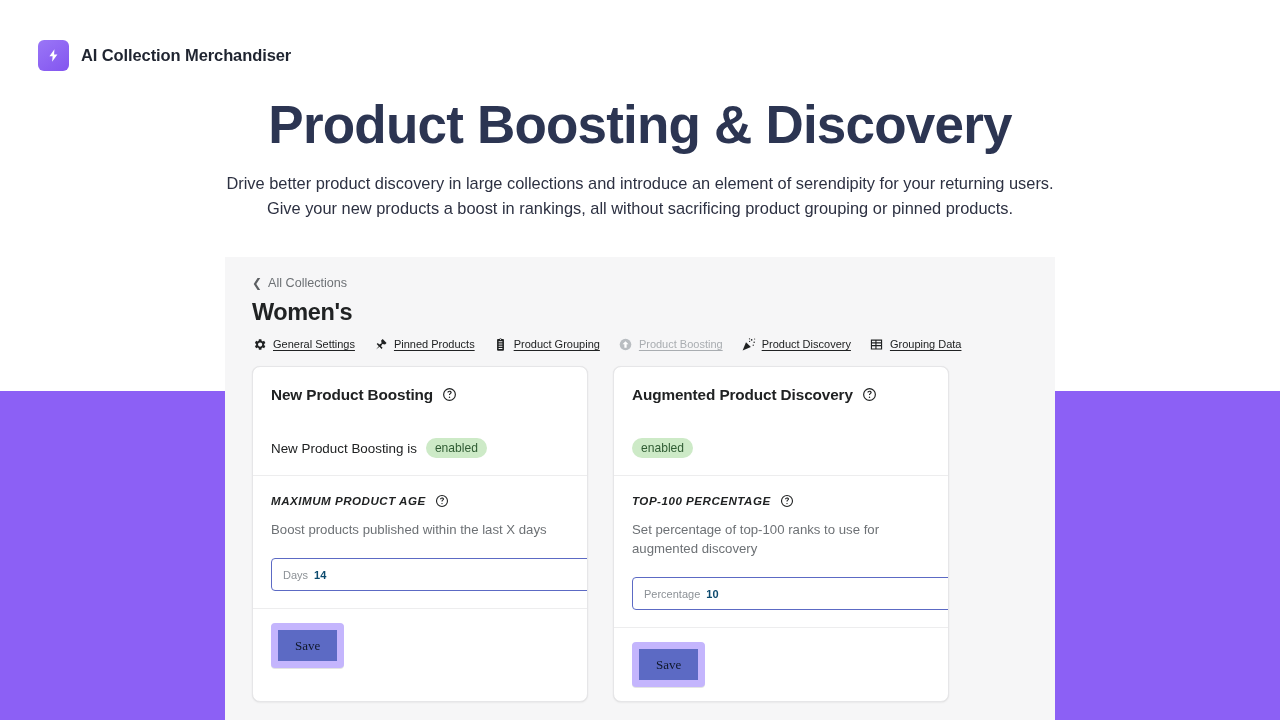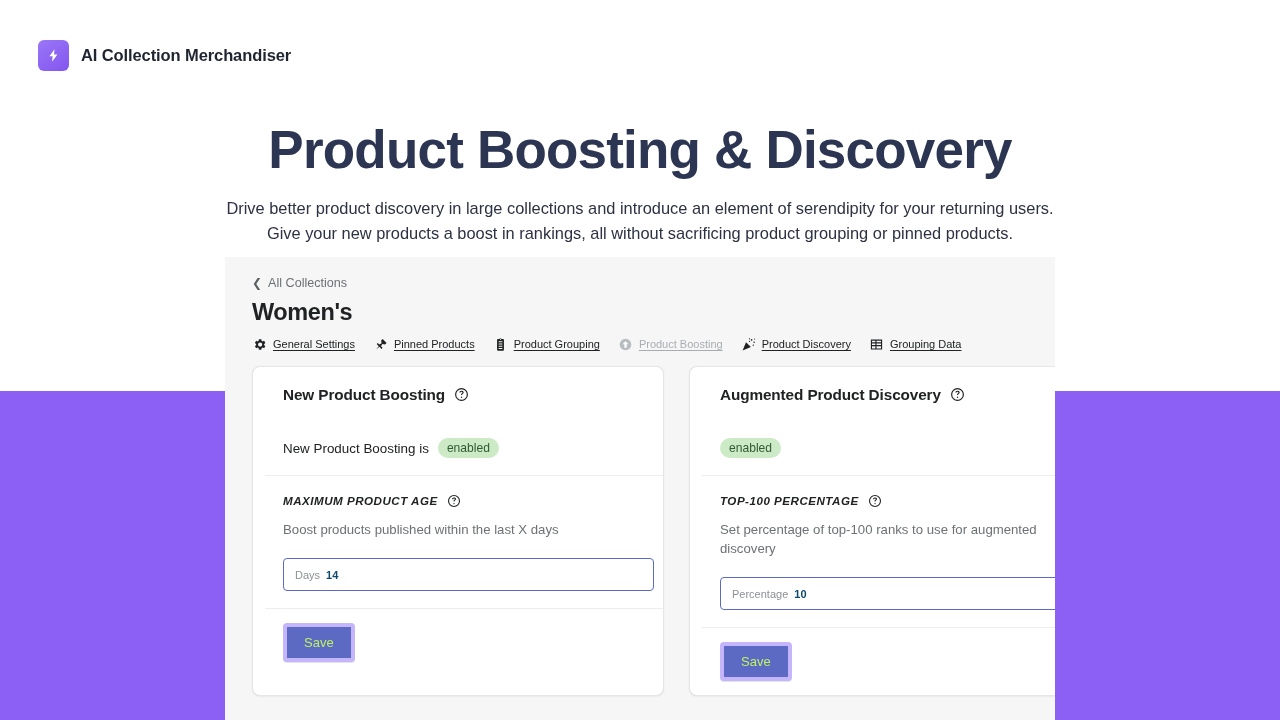--- a/index.html
+++ b/index.html
@@ -52,21 +52,21 @@
     font-size: 16.5px;
     font-weight: bold;
     color: #1f2430;
     letter-spacing: -0.1px;
     white-space: nowrap;
   }
 
   
   .hero {
     position: absolute;
-    top: 117px;
+    top: 92px;
     left: 0;
     width: 1280px;
     text-align: center;
     z-index: 3;
   }
   .hero-title {
     font-size: 53px;
     font-weight: bold;
     color: #2c3552;
     letter-spacing: -0.8px;
@@ -138,28 +138,27 @@
   .tab.active .tab-label { color: #a9adb1; }
 
   
   .cards {
     display: flex;
     gap: 25px;
     padding: 0 27px;
     margin-top: 2px;
   }
   .card {
-    width: 412px;
+    width: 336px;
     flex: none;
     background: #ffffff;
     border: 1px solid #e6e6e8;
     border-radius: 8px;
     box-shadow: 0 0 1px rgba(0,0,0,0.07), 0 1px 2px rgba(0,0,0,0.05);
     overflow: hidden;
-    padding-left: 12px;
   }
 
   .card-sec { padding: 17px 18px; }
   .card-sec + .card-sec { border-top: 1px solid #ededee; }
 
   .card-title-row {
     display: flex;
     align-items: center;
     gap: 9px;
   }
@@ -224,24 +223,24 @@
     font-size: 11px;
     
     width: 371px;
   }
   .field-input .ph { color: #8c9196; }
   .field-input .val { color: #0c4a6e; font-weight: bold; }
 
   .card-foot { padding: 14px 18px; border-top: 1px solid #ededee; }
   .btn-save {
     background: #5c6ac4;
-    color: #bef264;
-    border: 4px solid #c4b5fd;
+    color: #0f172a;
+    border: 7px solid #c4b5fd;
     border-radius: 4px;
-    font-family: Liberation Sans, sans-serif;
+    font-family: Liberation Serif, serif;
     font-size: 13px;
     line-height: 17px;
     padding: 7px 17px;
     cursor: pointer;
     box-shadow: 0 1px 0 rgba(22,29,37,0.12);
   }
 
   .ico-help { flex: none; display: block; }
 </style>
 </head>

